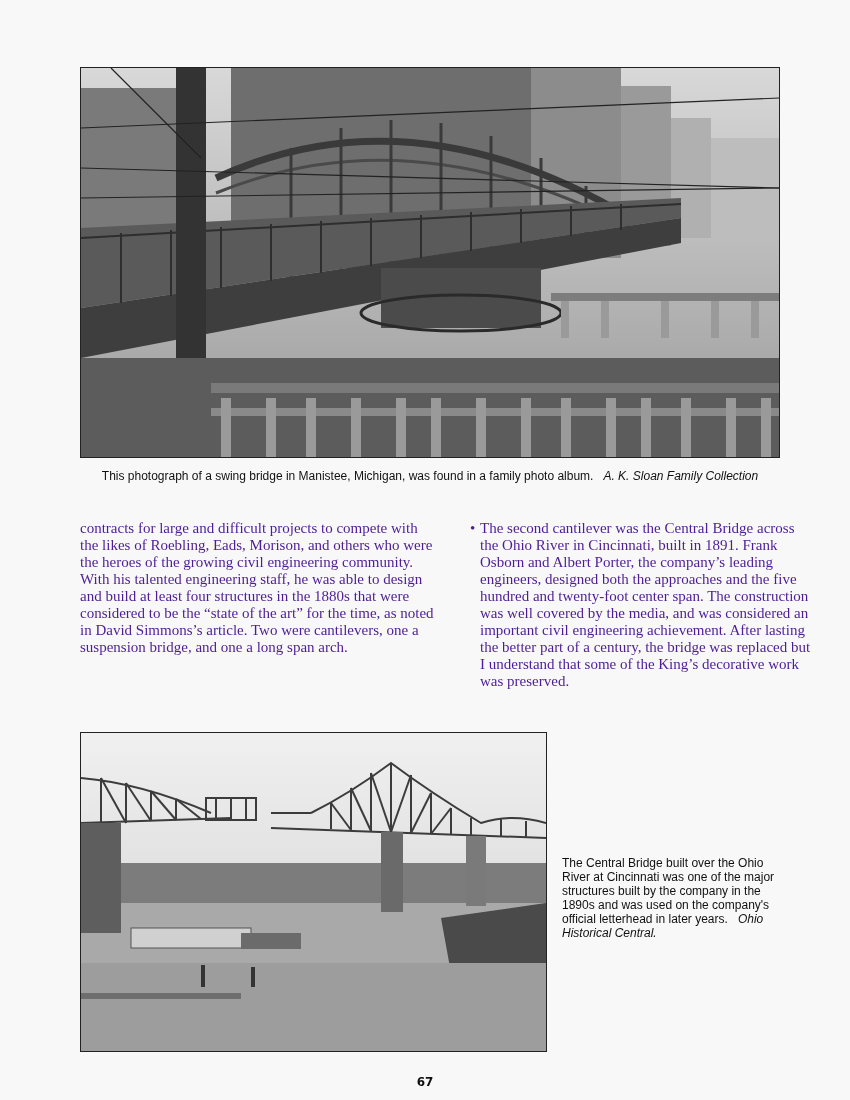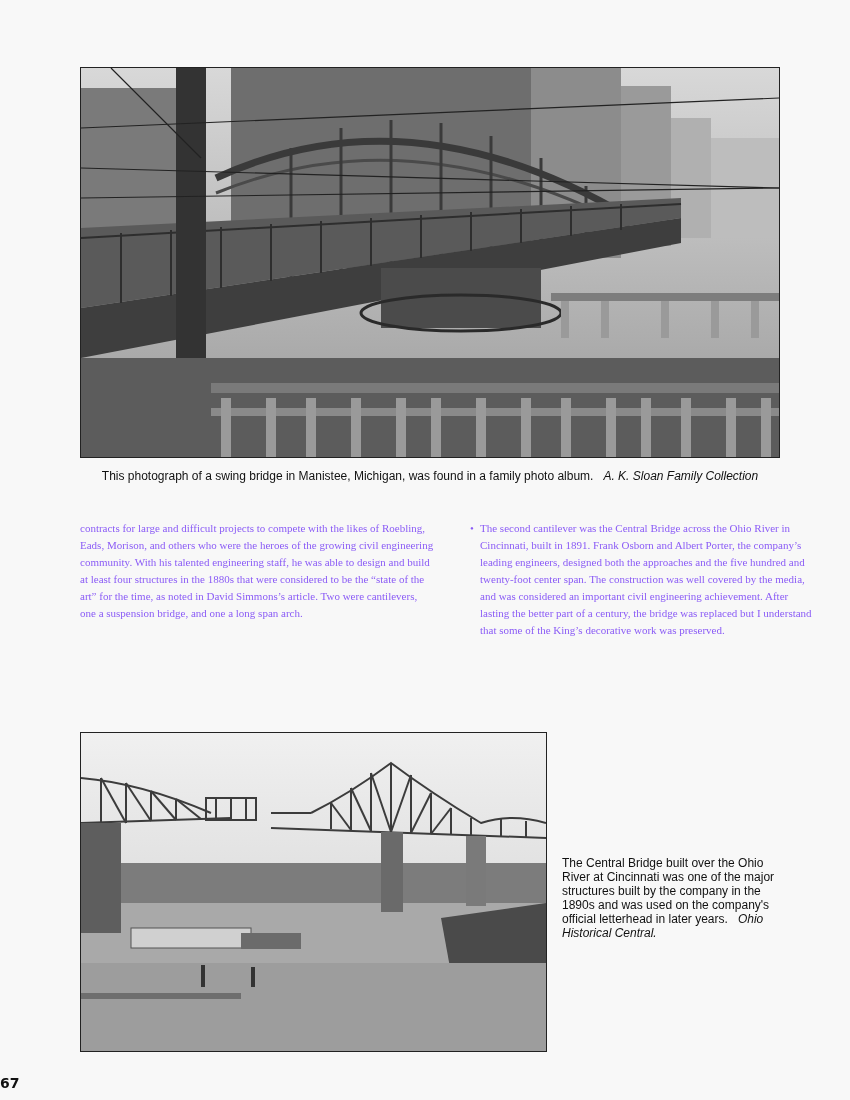--- a/index.html
+++ b/index.html
@@ -14,31 +14,31 @@
     .photo svg { display: block; width: 100%; height: 100%; }
     #photo-top { left: 80px; top: 67px; width: 698px; height: 389px; }
     #photo-bottom { left: 80px; top: 732px; width: 465px; height: 318px; }
     .caption-sans {
       font-family: "Liberation Sans", sans-serif; font-size: 12px; line-height: 14px; color: #111;
     }
     #caption-top { position: absolute; left: 80px; top: 469px; width: 700px; text-align: center; white-space: nowrap; }
     #caption-bottom { position: absolute; left: 562px; top: 856px; width: 225px; }
     .credit { font-style: italic; }
     .body-text {
-      font-family: "Liberation Serif", serif; font-size: 11px; line-height: 17px; color: #8b5cf6;
+      font-family: "Liberation Serif", serif; font-size: 15px; line-height: 17px; color: #4c1d95;
       position: absolute; margin: 0;
     }
     #col-left { left: 80px; top: 520px; width: 355px; }
     #col-right { left: 438px; top: 520px; width: 345px; margin-left: 32px; }
     .body-text p { margin: 0; }
     .bullet { padding-left: 10px; text-indent: -10px; }
     .bullet .dot { display: inline-block; width: 10px; text-indent: 0; }
     #page-number {
-      position: absolute; left: 0; width: 850px; top: 1075px; text-align: left;
-      font-family: "DejaVu Sans", sans-serif; font-weight: bold; font-size: 14px; color: #111;
+      position: absolute; left: 0; width: 850px; top: 1075px; text-align: center;
+      font-family: "DejaVu Sans", sans-serif; font-weight: bold; font-size: 12px; color: #111;
     }
   </style>
 </head>
 <body>
 
 <div class="photo" id="photo-top">
   <svg viewBox="0 0 698 389" preserveAspectRatio="none">
     <defs>
       <linearGradient id="skyT" x1="0" y1="0" x2="0" y2="1">
         <stop offset="0" stop-color="#d8d8d8"></stop>

